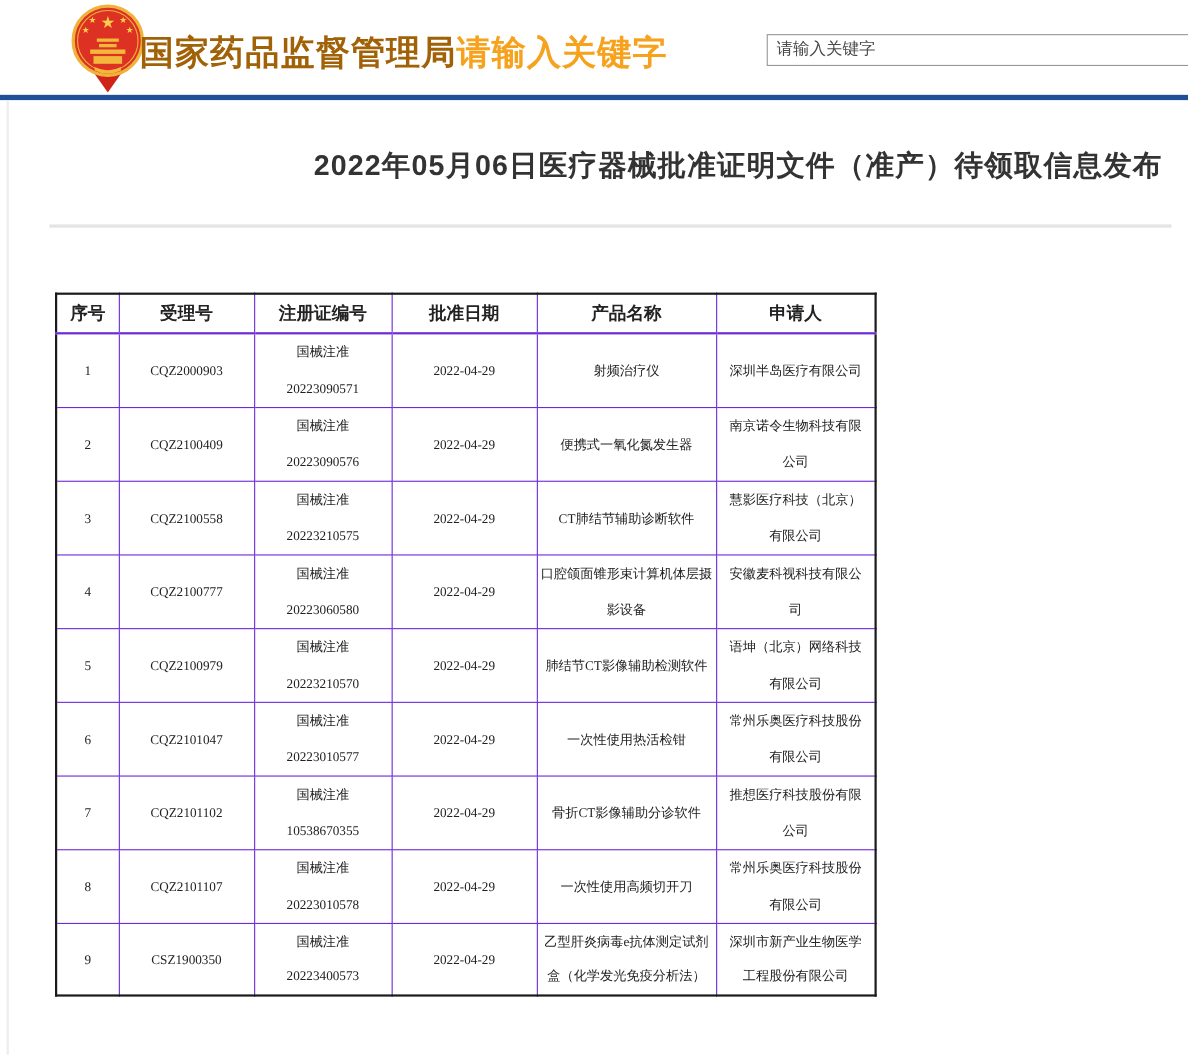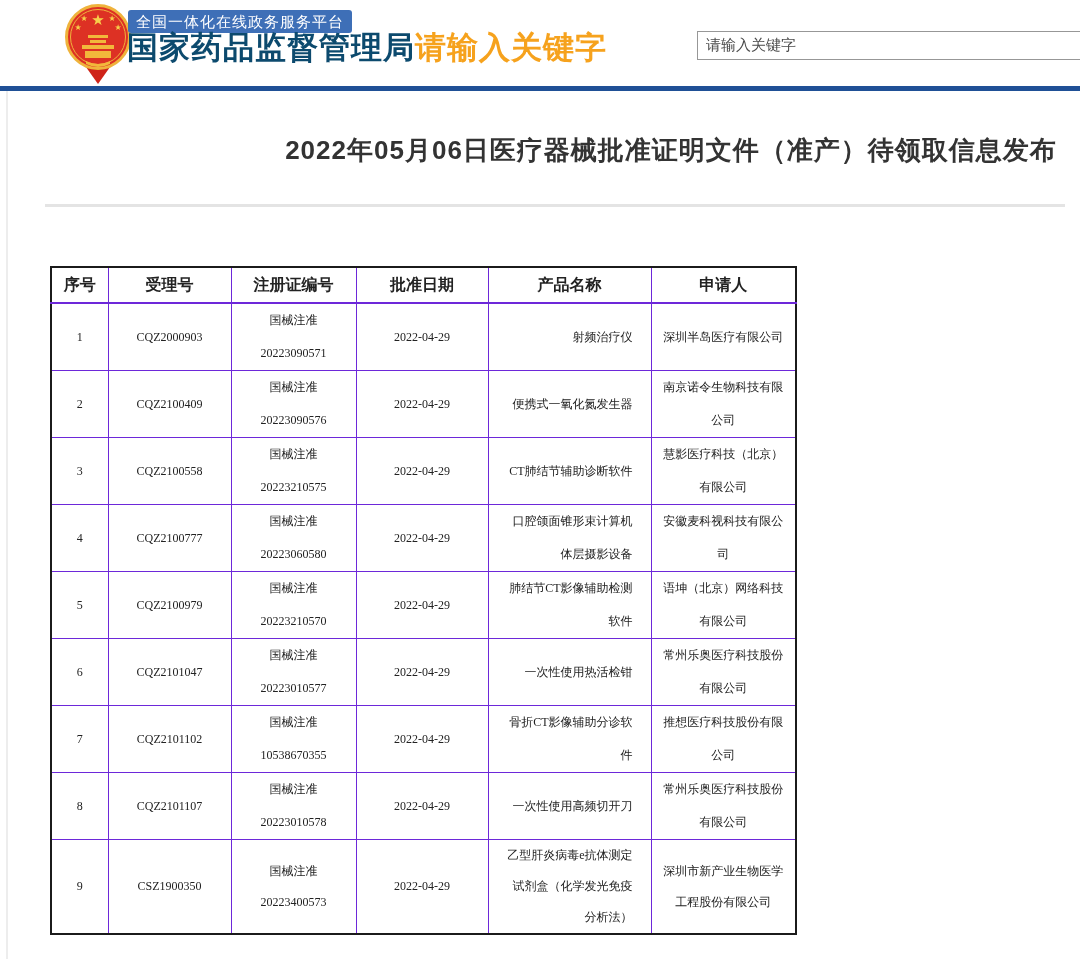--- a/index.html
+++ b/index.html
@@ -13,21 +13,21 @@
   .emblem { position:absolute; left:64px; top:2px; width:68px; height:82px; }
   .badge {
     position:absolute; left:128px; top:10px;
     background:#3e6fb7; color:#fff; font-size:15px; line-height:23px;
     padding:0 8px; border-radius:3px; letter-spacing:1px; white-space:nowrap;
   }
   .site-title {
     position:absolute; left:127px; top:27px; white-space:nowrap;
     font-size:31px; font-weight:bold; letter-spacing:1px;
   }
-  .site-name   { color:#0c4a6e;text-align:right; }
+  .site-name   { color:#a16207;text-align:right; }
   .site-suffix { color:#f6a21d; }
   .search-input {
     position:absolute; left:697px; top:31px; width:423px; height:29px;
     box-sizing:border-box; border:1px solid #979797; border-radius:0;
     font-size:15px; padding:0 8px; color:#333; background:#fff;
     font-family:"Liberation Serif","DejaVu Serif",serif; outline:none;
   }
   .search-input::placeholder { color:#4a4a4a; opacity:1; }
   .blue-bar { width:1080px; height:5px; background:#1f5096; }
   
@@ -48,21 +48,21 @@
     font-family:"Liberation Serif","DejaVu Serif",serif; color:#222;
   }
   .approval-table th, .approval-table td {
     border:1px solid #6d28d9; text-align:center; vertical-align:middle;
     padding:0; overflow:hidden;
   }
   .approval-table thead th {
     height:34px; font-size:16px; font-weight:bold; border-bottom-width:2px;
   }
   .approval-table tbody td { font-size:12px; line-height:33px; height:64px; }
-  .approval-table tbody td.product   { padding:0 18px;text-align:right;  }
+  .approval-table tbody td.product   { padding:0 2px;  }
   .approval-table tbody td.applicant { padding:0 10px; }
   
   .approval-table tbody tr:nth-child(9) td { line-height:31px; }
 </style>
 </head>
 <body>
 
 <div class="top-header">
   <svg class="emblem" viewBox="0 0 68 82" aria-hidden="true">
     <path d="M34 82 L17 58 H51 Z" fill="#cf2318"></path>
@@ -73,21 +73,20 @@
     <text x="48" y="19" font-size="8" fill="#f7d04b" text-anchor="middle">★</text>
     <text x="14" y="28" font-size="8" fill="#f7d04b" text-anchor="middle">★</text>
     <text x="54" y="28" font-size="8" fill="#f7d04b" text-anchor="middle">★</text>
     <rect x="24" y="33" width="20" height="3" fill="#f2b73b"></rect>
     <rect x="26" y="38" width="16" height="3" fill="#f2b73b"></rect>
     <rect x="18" y="43" width="32" height="4" fill="#f2b73b"></rect>
     <rect x="21" y="49" width="26" height="7" fill="#f2b73b"></rect>
     <path d="M22 59 Q34 65 46 59 L46 62 Q34 68 22 62 Z" fill="#f2b73b"></path>
   </svg>
 
-  <span class="badge">全国一体化在线政务服务平台</span>
 
   <div class="site-title">
     <span class="site-name">国家药品监督管理局</span><span class="site-suffix">请输入关键字</span>
   </div>
 
   <input class="search-input" type="text" placeholder="请输入关键字" style="">
 </div>
 
 <div class="blue-bar"></div>
 <div class="edge-shade"></div>

